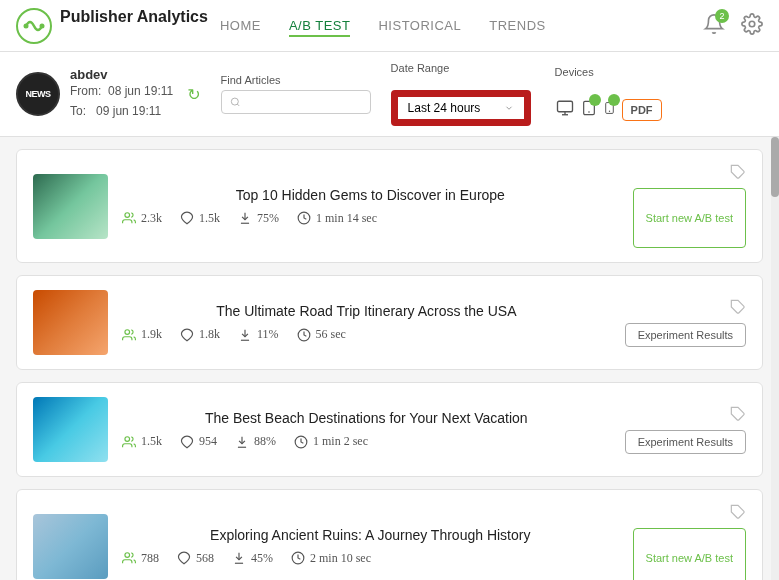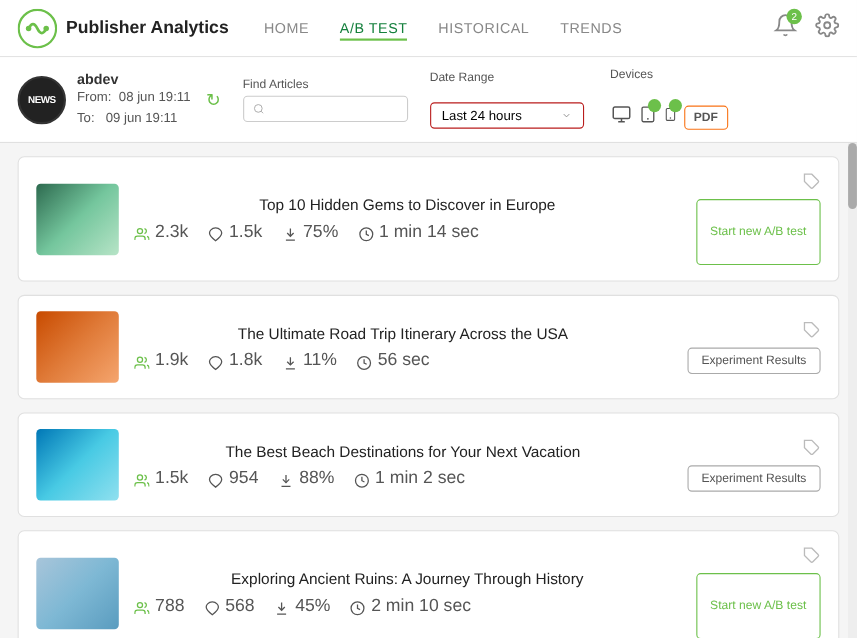--- a/index.html
+++ b/index.html
@@ -9,23 +9,23 @@
     .header {
       background: #fff;
       border-bottom: 1px solid #e0e0e0;
       display: flex;
       align-items: center;
       padding: 0 16px;
       height: 52px;
     }
     .logo-area {
       display: flex;
-      align-items: center;
+      align-items: flex-start;
       gap: 8px;
-      margin-right: 32px;
+      margin-right: 12px;
     }
     .logo-icon {
       width: 36px;
       height: 36px;
     }
     .logo-text {
       font-size: 16px;
       font-weight: 600;
       color: #222;
     }
@@ -123,21 +123,21 @@
       outline: none;
       font-size: 12px;
       width: 100%;
     }
 
     .date-range { display: flex; flex-direction: column; gap: 16px; }
     .date-range label { font-size: 11px; color: #555; }
     .date-select {
       display: flex;
       align-items: center;
-      border: 1px solid #b91c1c;
+      border: 7px solid #b91c1c;
       border-radius: 4px;
       padding: 4px 10px;
       gap: 6px;
       background: #fff;
       cursor: pointer;
       font-size: 12px;
       width: 140px;
       justify-content: space-between;
     }
 
@@ -236,24 +236,25 @@
       text-align: center;
     }
     .article-stats {
       display: flex;
       gap: 18px;
       align-items: center;
       flex-wrap: wrap;
     }
     .stat {
       display: flex;
-      align-items: flex-end;
+      align-items: center;
       gap: 5px;
-      font-size: 16px;
+      font-size: 12px;
       color: #555;
+      font-family: Liberation Serif, serif;
     }
     .stat-icon { color: #777; font-size: 13px; }
     .article-actions {
       display: flex;
       flex-direction: column;
       align-items: flex-end;
       gap: 8px;
       flex-shrink: 0;
     }
     .tag-icon { color: #aaa; font-size: 16px; }

